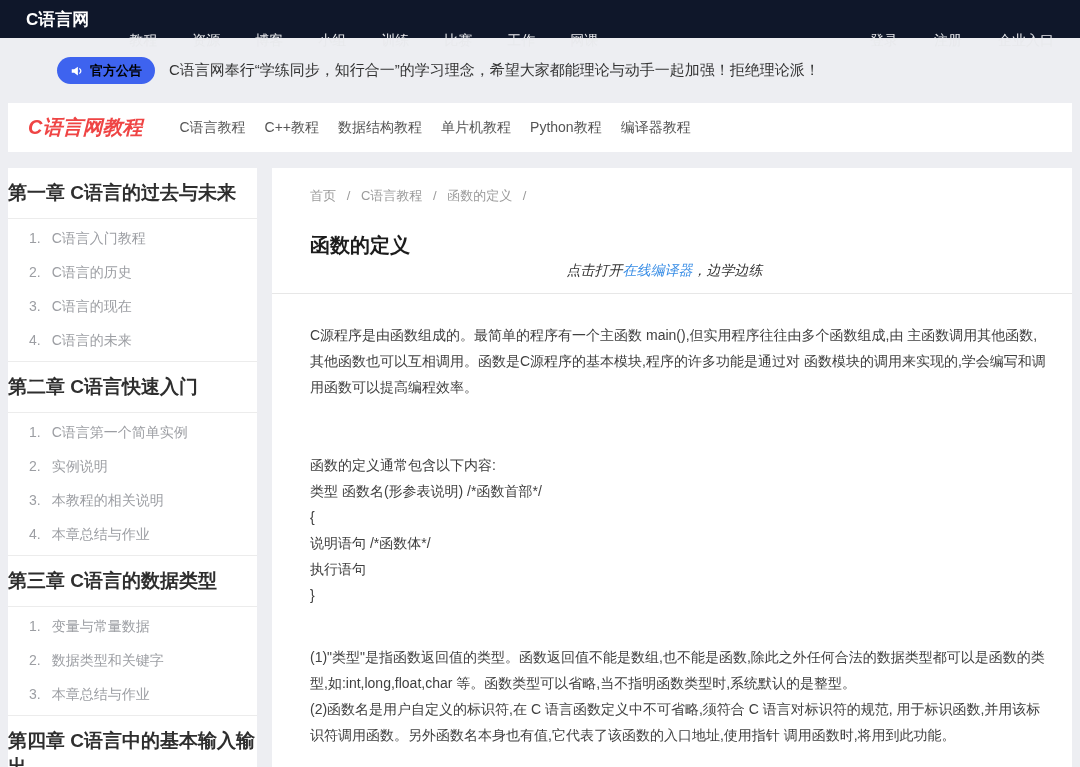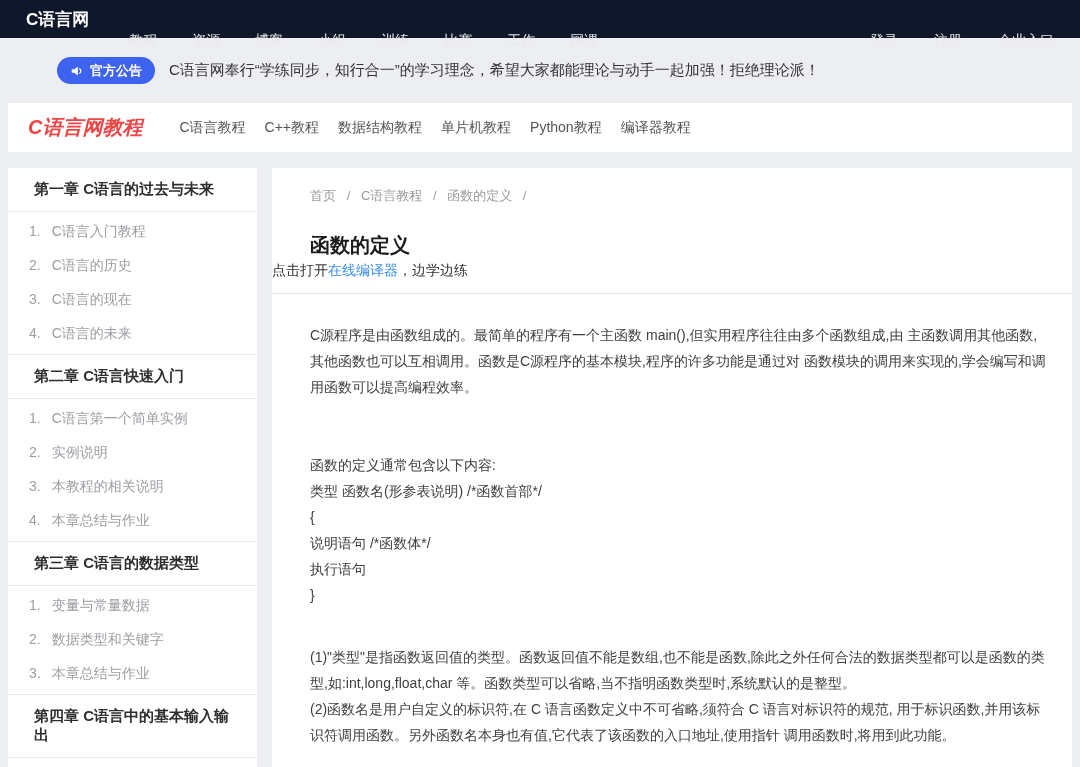--- a/index.html
+++ b/index.html
@@ -27,21 +27,21 @@
   .topnav .spacer { flex: 1; }
   .topnav .nav-right { margin-right: 0; margin-left: 36px; }
 
   
   .announce {
     height: 65px; display: flex; align-items: center;
     padding-left: 57px;
   }
   .announce-pill {
     display: inline-flex; align-items: center;
-    background: #3e63ef; color: #ffffff;
+    background: #3e63ef; color: #000000;
     font-size: 13px; font-weight: bold;
     height: 27px; padding: 0 13px; border-radius: 14px;
     flex-shrink: 0;
   }
   .announce-pill svg { margin-right: 6px; display: block; }
   .announce-text { margin-left: 14px; font-size: 15px; color: #333333; }
 
   
   .subheader {
     margin: 0 8px; background: #ffffff; height: 49px;
@@ -60,21 +60,21 @@
   
   .content {
     display: flex; margin: 16px 8px 0; gap: 15px;
     height: 599px; overflow: hidden;
   }
 
   
   .sidebar { width: 249px; flex-shrink: 0; background: #ffffff; }
   .chapter { border-bottom: 1px solid #ececec; }
   .chapter-title {
-    padding: 12px 26px; font-size: 15px; font-weight: bold;
+    padding: 12px 0; font-size: 19px; font-weight: bold;
     color: #2e2e2e; border-bottom: 1px solid #ececec;
   }
   .chapter ol { list-style: none; counter-reset: item; padding: 3px 0; }
   .chapter li {
     counter-increment: item;
     padding: 8px 14px 8px 21px;
     font-size: 14px; color: #9c9ea3; cursor: pointer;
   }
   .chapter li::before { content: counter(item) "."; margin-right: 11px; }
 
@@ -82,22 +82,22 @@
   .main { flex: 1; background: #ffffff; overflow: hidden; }
   .breadcrumb {
     padding: 19px 20px 0 38px; font-size: 13px; color: #9b9b9b;
   }
   .breadcrumb .crumb { cursor: pointer; }
   .breadcrumb .sep { margin: 0 7px; color: #9b9b9b; }
   .article-title {
     margin: 27px 0 0 38px; font-size: 20px; font-weight: bold; color: #1c1c1c;
   }
   .compiler-line {
-    text-align: left; padding-right: 15px; margin-top: 3px;
-    font-size: 14px; color: #333333;
+    text-align: center; padding-right: 15px; margin-top: 3px;
+    font-size: 14px; color: #333333; font-style: italic;
   }
   .compiler-line .link { color: #3a8ee6; cursor: pointer; }
   .divider { border: none; border-top: 1px solid #e7e7e7; margin-top: 13px; }
 
   .article-body {
     padding: 28px 24px 0 38px;
     font-size: 14px; line-height: 26px; color: #404040;
   }
   .para-intro { margin-bottom: 52px; }
   .def-block { margin-bottom: 36px; }

